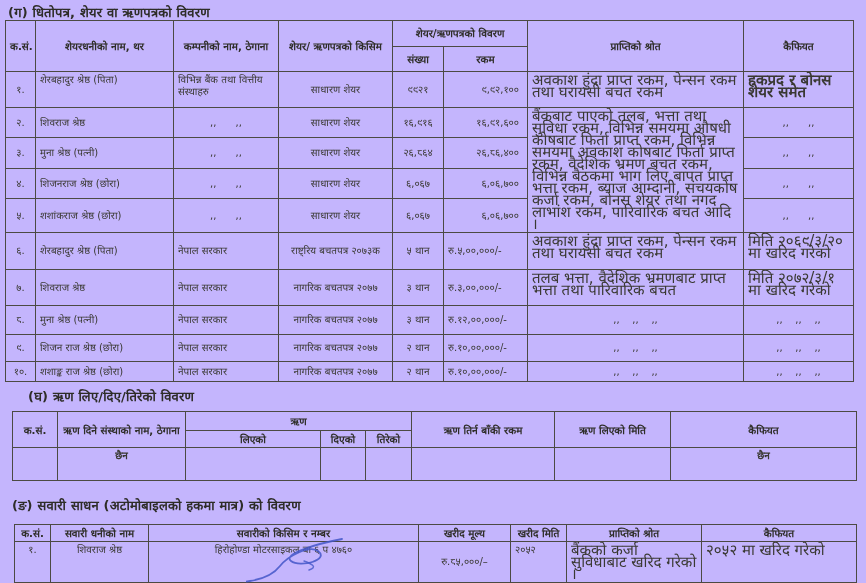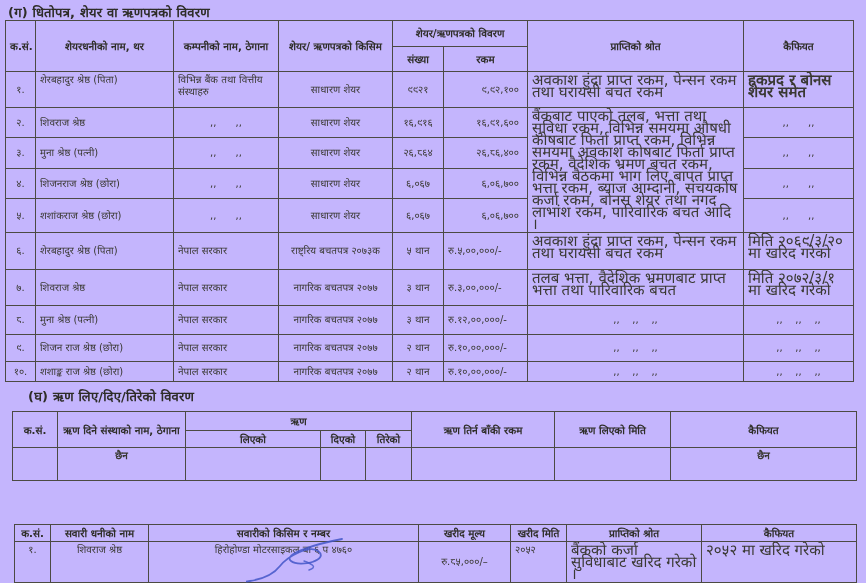--- a/index.html
+++ b/index.html
@@ -208,20 +208,21 @@
       <td></td>
       <td></td>
       <td></td>
       <td></td>
       <td></td>
       <td class="vt it" style="text-align:center;">छैन</td>
     </tr>
   </tbody>
     </table>
 
+  <div class="sec-title" style="left:12px;top:496px;">(ङ) सवारी साधन (अटोमोबाइलको हकमा मात्र) को विवरण</div>
 
   <table style="left:14px;top:524px;width:842px;">
     <colgroup>
       <col style="width:36px">
         <col style="width:98px">
         <col style="width:270px">
         <col style="width:92px">
       <col style="width:56px">
         <col style="width:135px">
         <col style="width:155px">

